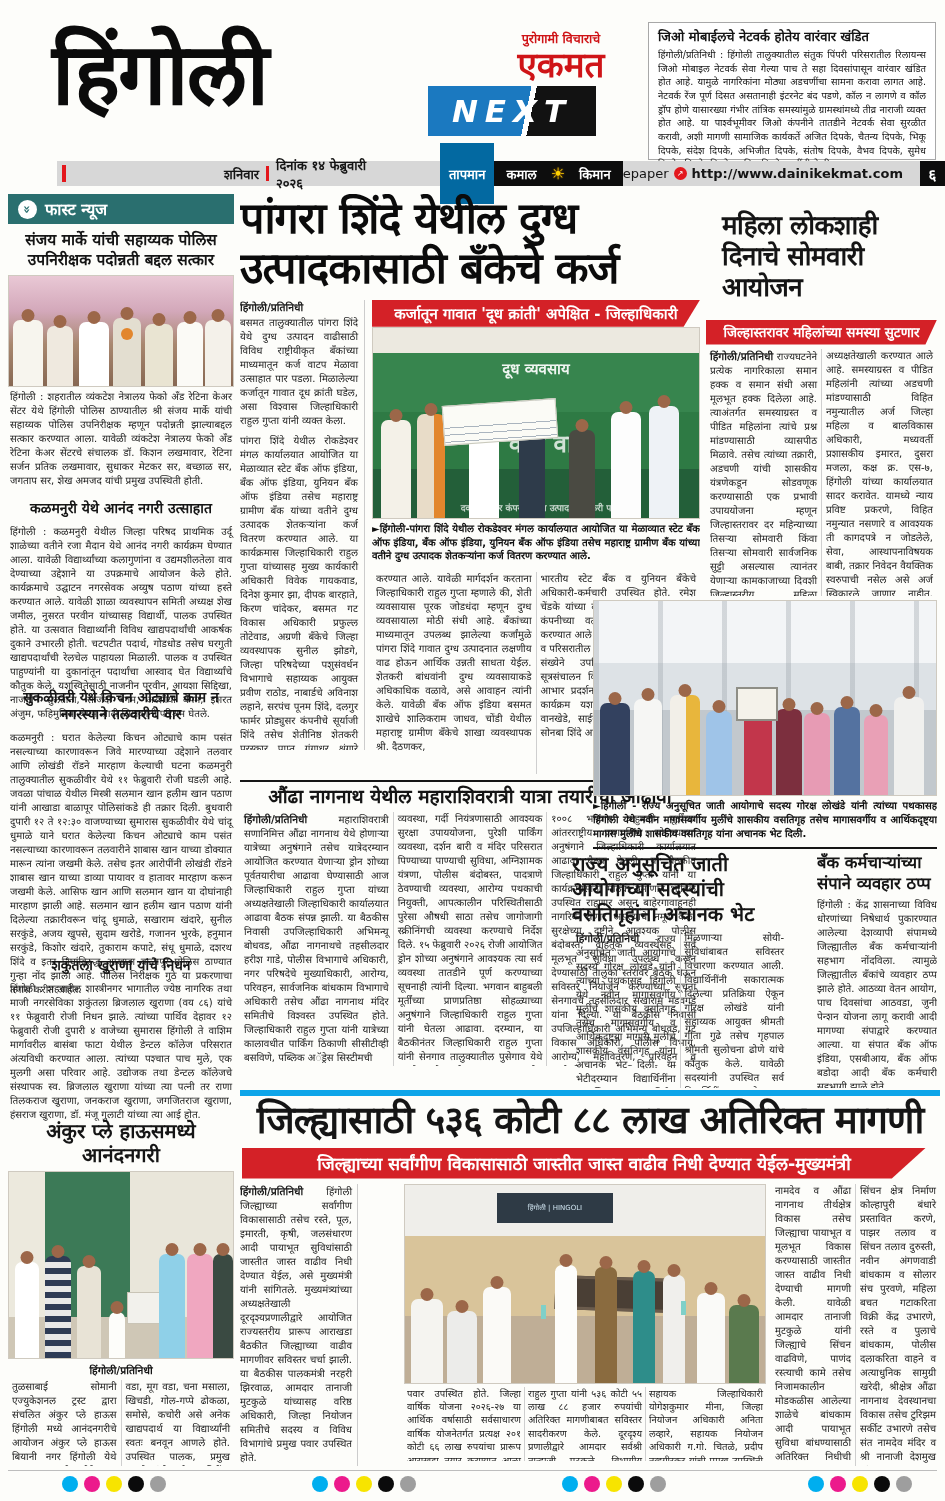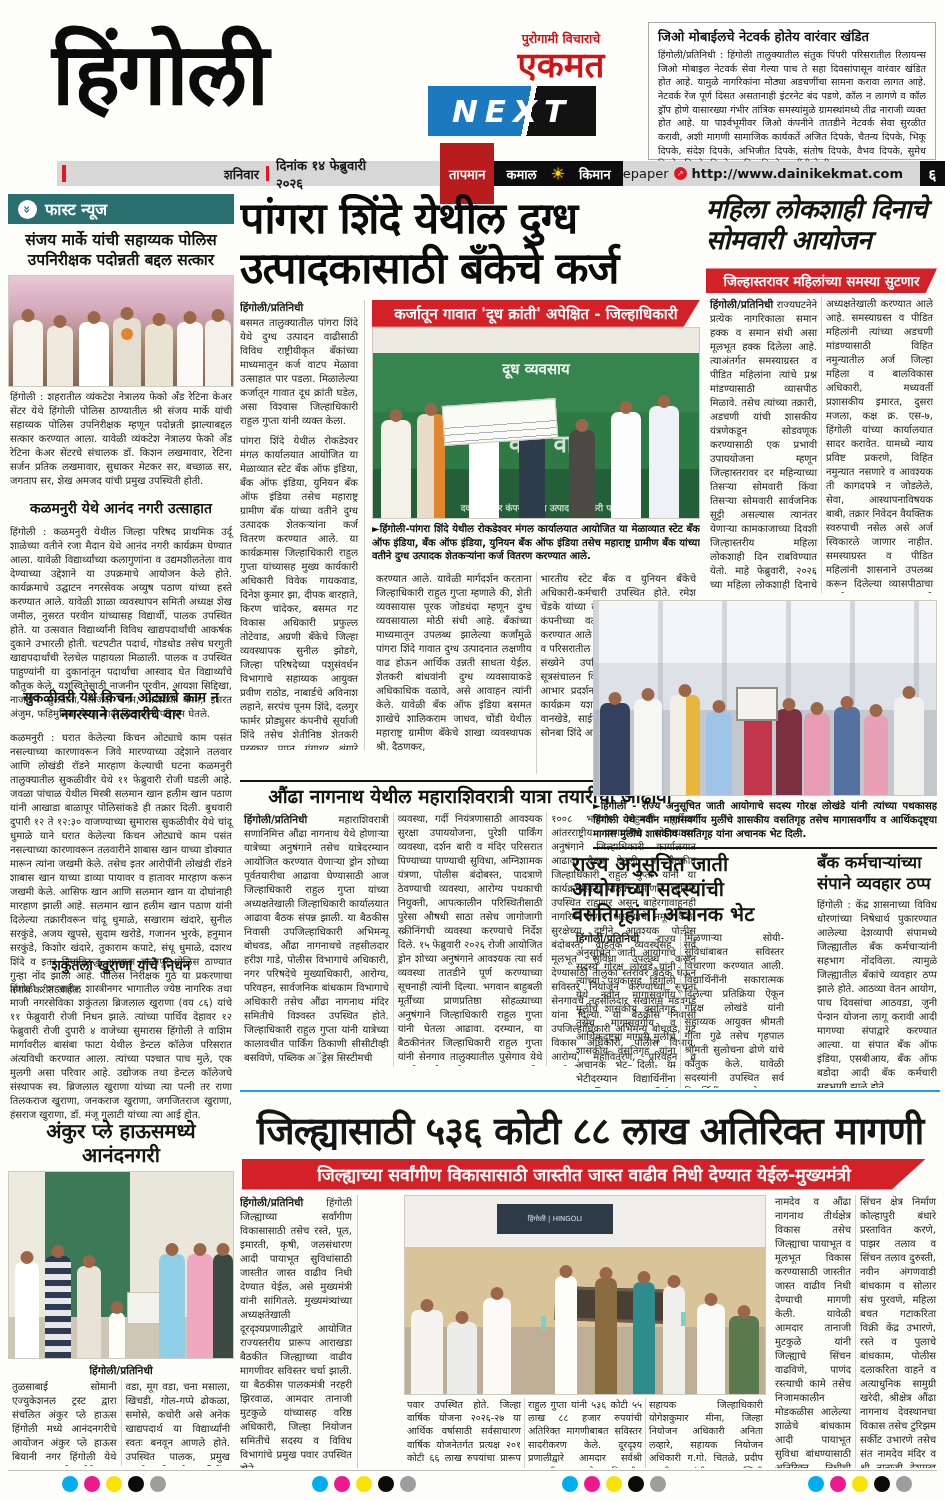--- a/index.html
+++ b/index.html
@@ -27,21 +27,21 @@
   .brief-box h3{margin:0 0 3px;font-size:13px;line-height:1.25;}
   .brief-box p{margin:0;font-size:9.6px;line-height:1.42;text-align:justify;}
 
   
   .datebar{position:absolute;left:57px;top:161px;width:888px;height:25px;background:#d7d7d7;
            display:flex;align-items:center;font-size:13px;}
   .red-tick{width:4px;height:17px;background:#e3171c;margin-left:5px;}
   .daydate{margin-left:158px;display:flex;align-items:center;gap:7px;font-weight:bold;}
   .daydate .sep{width:3px;height:15px;background:#e3171c;}
   .weatherbox{margin-left:46px;height:25px;background:#0d0d0d;color:#fff;display:flex;align-items:center;}
-  .tempchip{background:#b91c1c;color:#fff;font-weight:bold;padding:18px 9px;height:25px;display:flex;align-items:center;}
+  .tempchip{background:#0369a1;color:#fff;font-weight:bold;padding:18px 9px;height:25px;display:flex;align-items:center;}
   .wlabel{padding:0 12px;font-weight:bold;}
   .sun{color:#ffd200;font-size:16px;text-shadow:0 0 2px #e08a00;padding:0 2px;}
   .epaper{margin-left:auto;margin-right:42px;display:flex;align-items:center;gap:5px;}
   .ep-ic{width:13px;height:13px;border-radius:50%;background:#e3171c;color:#fff;font-size:8px;
          display:flex;align-items:center;justify-content:center;}
   .ep-url{font-weight:bold;}
   .pagenum{position:absolute;right:0;top:0;width:25px;height:25px;background:#0d0d0d;color:#fff;
            font-weight:bold;font-size:15px;display:flex;align-items:center;justify-content:center;}
 
   
@@ -101,39 +101,39 @@
 
   
   .aundha{border-top:2px solid #161616;margin-top:6px;padding-top:3px;}
   .aundha h3{margin:0;font-size:19px;font-weight:800;text-align:center;line-height:1.2;}
   .cols3{display:flex;height:254px;overflow:hidden;margin-top:4px;}
   .cols3 > div{flex:1;padding:0 4px;}
   .cols3 > div + div{border-left:1px solid #cfcfcf;}
 
   
   .mahila{left:706px;top:194px;width:231px;height:402px;}
-  .mahila h2{margin:0;font-size:26px;font-weight:800;line-height:1.2;letter-spacing:-.5px;font-style:italic;}
+  .mahila h2{margin:16px;font-size:26px;font-weight:800;line-height:1.2;letter-spacing:-.5px;}
   .ribbon.mahb{height:25px;font-size:13.5px;margin:12px 0 4px;}
   .mah-cols{display:flex;height:296px;overflow:hidden;}
   .mah-cols > div{flex:1;padding:0 4px;}
   .mah-cols > div + div{border-left:1px solid #cfcfcf;}
 
   .hostel-photo{left:593px;top:600px;width:344px;}
   .hostel-cap{left:593px;top:799px;width:344px;height:46px;}
 
   .hrule{position:absolute;background:#161616;height:2px;}
   .rajya{left:572px;top:852px;width:216px;height:236px;}
   .rajya h3{margin:0;font-size:20px;font-weight:800;line-height:1.25;}
   .rajya .mah-cols{height:172px;margin-top:4px;}
   .bank{left:817px;top:852px;width:120px;height:236px;}
   .bank h3{margin:0;font-size:16.5px;font-weight:800;line-height:1.28;}
   .bank p{margin:4px 0 0;}
 
   
-  .bottom{left:240px;top:1090px;width:700px;height:378px;border-top:2px solid #0ea5e9;padding-top:18px;box-sizing:border-box;}
+  .bottom{left:240px;top:1090px;width:700px;height:378px;border-top:6px solid #0ea5e9;padding-top:3px;box-sizing:border-box;}
   .bottom h2{margin:0;font-size:38px;font-weight:800;line-height:1.12;text-align:center;letter-spacing:-1px;}
   .ribbon.botb{height:31px;font-size:17.5px;margin:6px 14px 5px 2px;}
   .bottom-row{display:flex;height:282px;overflow:hidden;}
   .b-left{width:112px;min-width:112px;padding-right:5px;border-right:1px solid #ccc;}
   .b-mid{width:362px;min-width:362px;padding:0 5px;margin-left:41px;}
   .b-under{display:flex;height:74px;overflow:hidden;margin-top:3px;}
   .b-under > div{flex:1;padding:0 3px;}
   .b-under > div + div{border-left:1px solid #cfcfcf;}
   .b-right{flex:1;display:flex;overflow:hidden;}
   .b-right > div{flex:1;padding:0 4px;}

